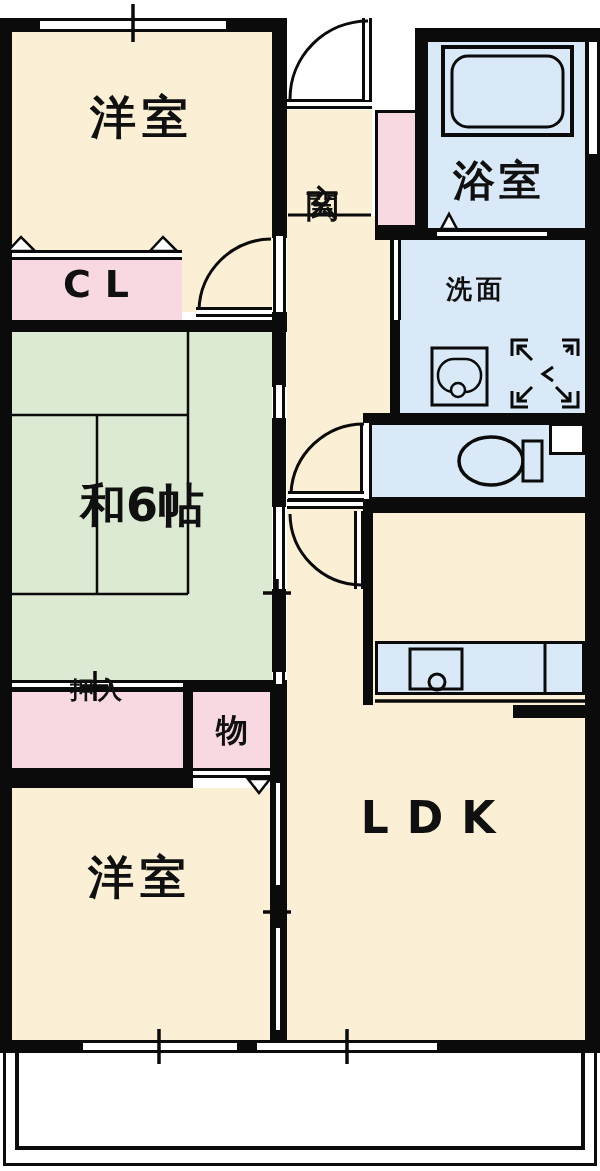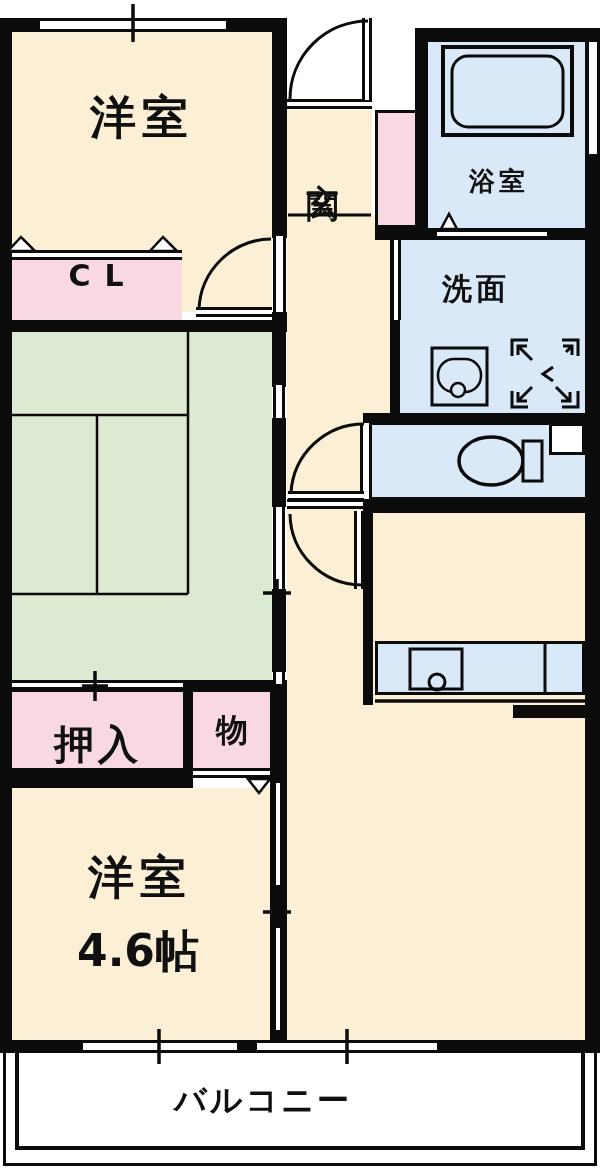--- a/index.html
+++ b/index.html
@@ -159,22 +159,22 @@
     <g fill="none" stroke="#0b0b0b" stroke-width="3">
       <rect x="410" y="649" width="52" height="40"></rect>
       <circle cx="437" cy="682" r="8"></circle>
     </g>
     <line x1="545" y1="643" x2="545" y2="694" stroke="#0b0b0b" stroke-width="3"></line>
     <line x1="375" y1="701" x2="585" y2="701" stroke="#0b0b0b" stroke-width="3.5"></line>
   </svg>
 
   <div class="lbl" style="left:142px;top:117px;font-size:46px;letter-spacing:6px;">洋室</div>
   <div class="lbl" style="left:323px;top:166px;font-size:32px;writing-mode:vertical-rl;letter-spacing:8px;">玄関</div>
-  <div class="lbl" style="left:499px;top:181px;font-size:26px;letter-spacing:4px;text-align:center;">浴室</div>
-  <div class="lbl" style="left:476px;top:289px;font-size:30px;letter-spacing:4px;">洗面</div>
-  <div class="lbl" style="left:103px;top:276px;font-size:30px;letter-spacing:14px;">CL</div>
-  <div class="lbl" style="left:98px;top:744px;font-size:40px;letter-spacing:4px;">押入</div>
+  <div class="lbl" style="left:499px;top:181px;font-size:42px;letter-spacing:4px;text-align:center;">浴室</div>
+  <div class="lbl" style="left:476px;top:289px;font-size:26px;letter-spacing:4px;">洗面</div>
+  <div class="lbl" style="left:103px;top:284px;font-size:38px;letter-spacing:14px;">CL</div>
+  <div class="lbl" style="left:142px;top:505px;font-size:46px;">和6帖</div>
+  <div class="lbl" style="left:98px;top:690px;font-size:24px;letter-spacing:4px;">押入</div>
   <div class="lbl" style="left:232px;top:730px;font-size:32px;">物</div>
   <div class="lbl" style="left:140px;top:877px;font-size:46px;letter-spacing:6px;">洋室</div>
-  <div class="lbl" style="left:138px;top:951px;font-size:44px;">4.6帖</div>
-  <div class="lbl" style="left:263px;top:1100px;font-size:32px;letter-spacing:3px;">バルコニー</div>
+  <div class="lbl" style="left:437px;top:818px;font-size:44px;letter-spacing:18px;">LDK</div>
 
 </div>
 
 </body></html>

